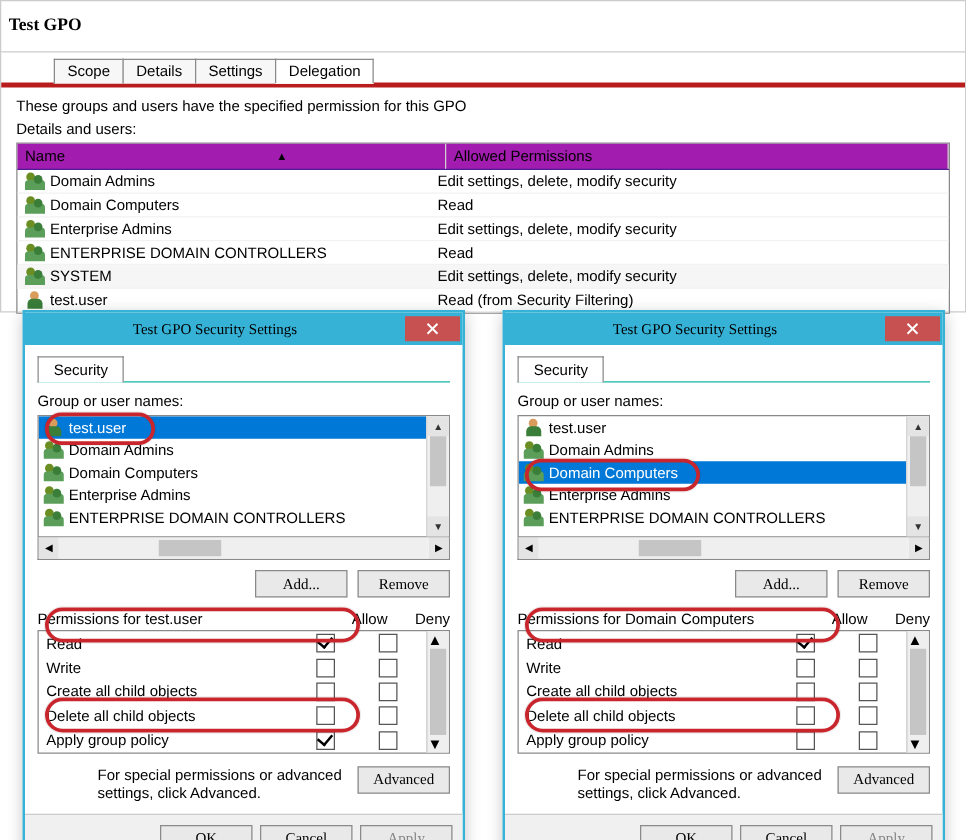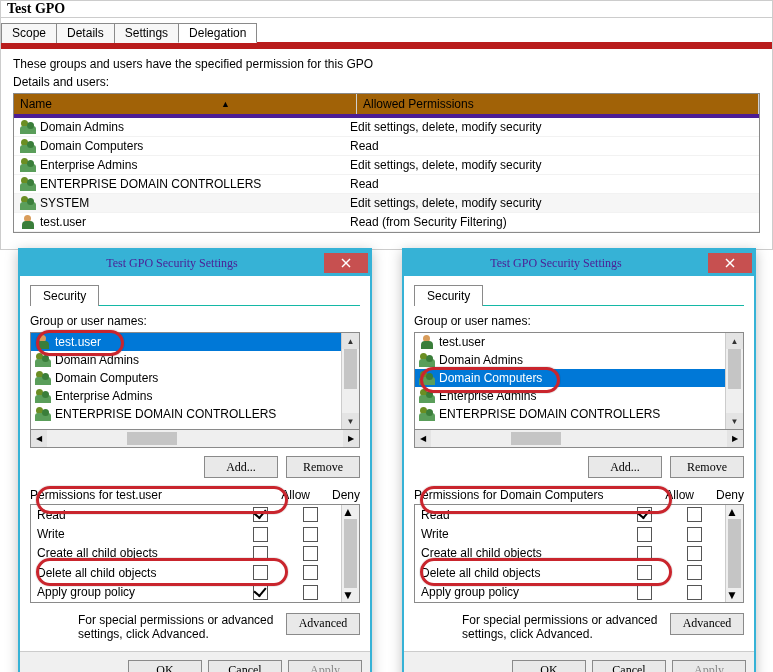--- a/index.html
+++ b/index.html
@@ -5,48 +5,48 @@
   :root{
     --bg:#fff; --fg:#000; --border:#a0a0a0; --light-border:#d0d0d0;
     --toolbar:#f0f0f0; --accent:#3398db; --title-bar:#36b2d6;
     --close-bg:#c75050; --sel:#0078d7; --sel-txt:#fff;
     --red-ring:#c9252d;
   }
   html,body{margin:0;padding:0;font:12px "Segoe UI",Tahoma,Arial,sans-serif;color:var(--fg);background:#fff;}
   body{width:773px;height:672px;position:relative;overflow:hidden;}
   
   .main-panel{position:absolute;left:0;top:0;width:773px;height:250px;background:#fff;border:1px solid #ccc;box-sizing:border-box;}
-  .main-title{font:bold 14px "Segoe UI";padding:0 6px;border-bottom:1px solid #ccc;}
-  .tabs{display:flex;border-bottom:7px solid #b91c1c;margin-top:4px;}
+  .main-title{font:bold 14px "Segoe UI";padding:12px 6px;border-bottom:1px solid #ccc;}
+  .tabs{display:flex;border-bottom:4px solid #b91c1c;margin-top:4px;padding-left:42px;}
   .tab{padding:2px 10px;border:1px solid #8a8a8a;border-bottom:none;background:#f7f7f7;margin-right:-1px;position:relative;top:1px;}
   .tab.active{background:#fff;border-bottom:1px solid #fff;}
   .desc{padding:8px 12px 2px;}
   .subhead{padding:2px 12px 4px;}
   .grid{margin:0 12px;border:1px solid #8a8a8a;}
-  .grid-head{display:flex;background:#a16207;border-bottom:4px solid #4c1d95;}
+  .grid-head{display:flex;background:#a21caf;border-bottom:1px solid #4c1d95;}
   .gh{padding:3px 6px;border-right:1px solid #d0d0d0;}
   .gh.name{flex:0 0 330px;display:flex;align-items:center;}
   .gh.perm{flex:1;}
   .sort-caret{margin-left:auto;margin-right:120px;font-size:9px;}
   .grid-row{display:flex;align-items:center;padding:1px 6px;border-bottom:1px solid #f2f2f2;}
   .grid-row.alt{background:#f6f6f6;}
   .gc.name{flex:0 0 330px;display:flex;align-items:center;gap:4px;}
   .gc.perm{flex:1;}
   
   .grp-icon{width:16px;height:16px;position:relative;display:inline-block;}
   .grp-icon::before,.grp-icon::after{content:"";position:absolute;border-radius:50%;}
   .grp-icon::before{width:7px;height:7px;left:1px;top:1px;background:#6b8e23;}
   .grp-icon::after{width:7px;height:7px;left:7px;top:3px;background:#3a7e3a;}
   .grp-icon .body{position:absolute;left:0;top:7px;width:16px;height:8px;background:#5a9e5a;border-radius:3px 3px 0 0;}
   .user-icon{width:16px;height:16px;position:relative;display:inline-block;}
   .user-icon::before{content:"";position:absolute;left:4px;top:1px;width:7px;height:7px;border-radius:50%;background:#d99c5a;}
   .user-icon::after{content:"";position:absolute;left:2px;top:7px;width:12px;height:8px;border-radius:4px 4px 0 0;background:#3a7e3a;}
   
   .dlg{position:absolute;width:350px;border:2px solid var(--title-bar);background:#fff;box-shadow:0 3px 12px rgba(0,0,0,0.25);}
-  .dlg-title{height:26px;background:var(--title-bar);display:flex;align-items:center;color:#4c1d95;}
+  .dlg-title{height:26px;background:var(--title-bar);display:flex;align-items:center;color:#000000;}
   .dlg-title .label{flex:1;text-align:center;font:12px "Segoe UI";}
   .dlg-close{width:44px;height:20px;background:var(--close-bg);display:flex;align-items:center;justify-content:center;margin-right:2px;}
   .dlg-close svg{stroke:#fff;}
   .dlg-body{padding:8px 10px 10px;}
   .inner-tab-row{border-bottom:1px solid #14b8a6;display:flex;}
   .inner-tab{padding:3px 12px;border:1px solid #8a8a8a;border-bottom:none;background:#fff;position:relative;top:1px;}
   .label-row{margin:8px 0 4px;}
   .listbox{border:1px solid #8a8a8a;height:96px;display:flex;}
   .listbox .items{flex:1;overflow:hidden;}
   .listbox .items .row{display:flex;align-items:center;gap:4px;padding:1px 4px;}

